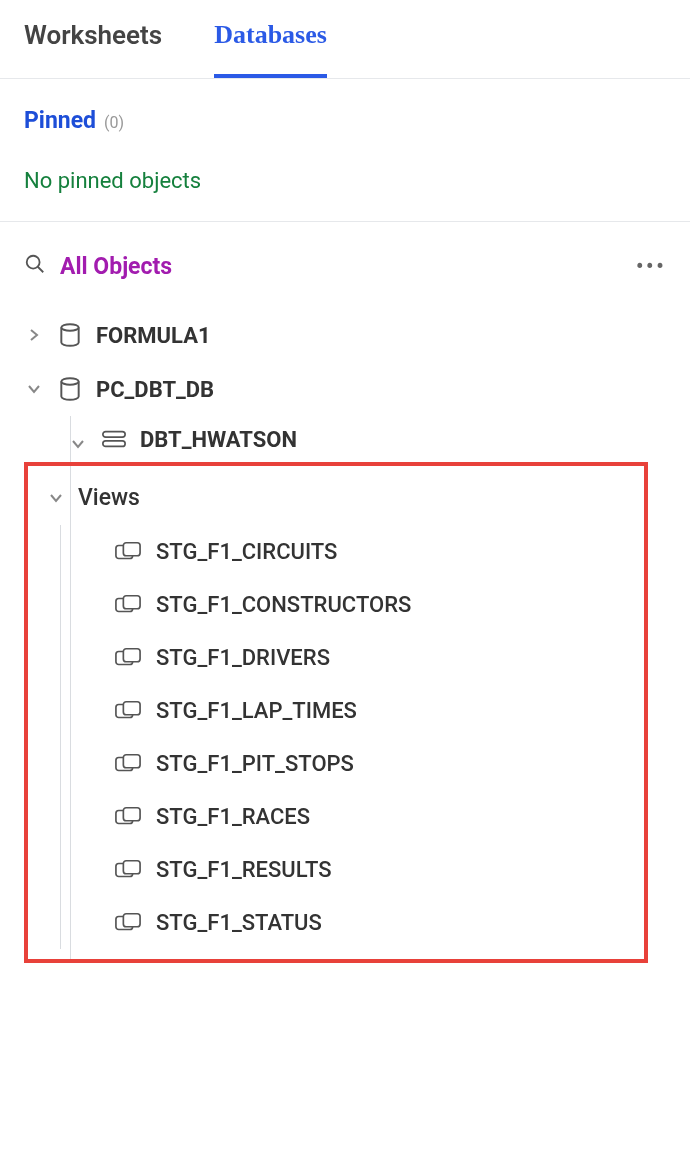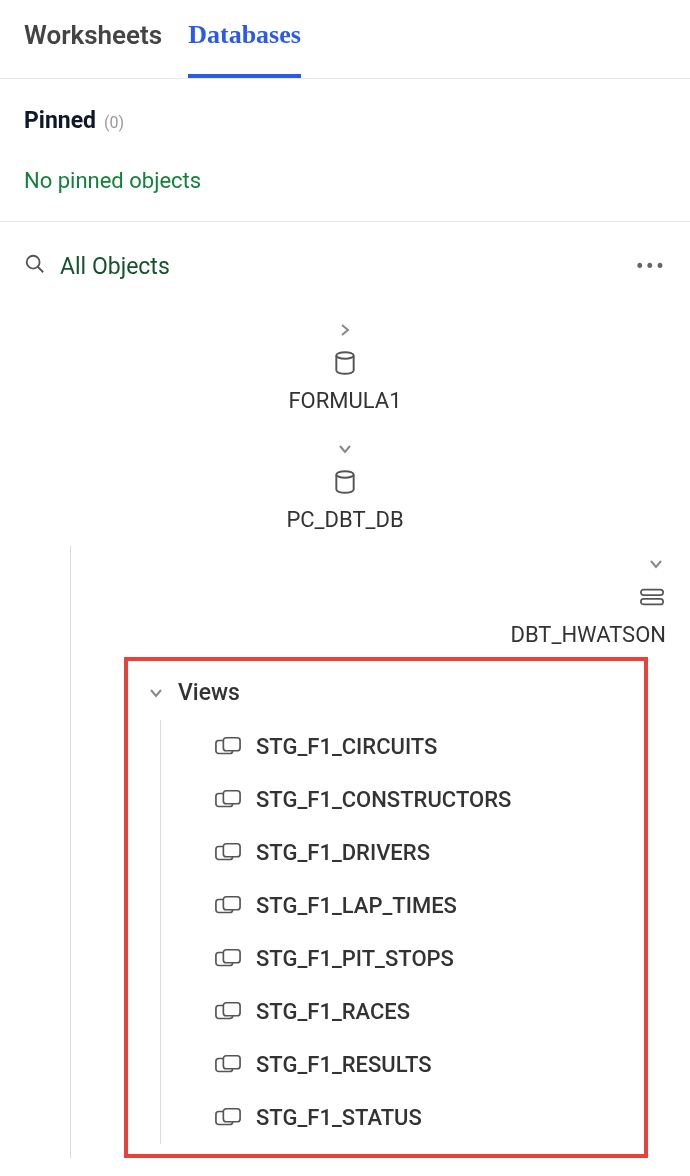--- a/index.html
+++ b/index.html
@@ -10,21 +10,21 @@
     body {
       font-family: -apple-system, BlinkMacSystemFont, "Segoe UI", Roboto, Helvetica, Arial, sans-serif;
       background: #ffffff;
       color: #222;
       width: 690px;
       height: 1176px;
       overflow: hidden;
     }
     .tabs {
       display: flex;
-      gap: 26px;
+      gap: 52px;
       padding: 20px 24px 0 24px;
       border-bottom: 1px solid #e6e8eb;
     }
     .tab {
       font-size: 26px;
       font-weight: 600;
       color: #444;
       padding-bottom: 24px;
       cursor: pointer;
       border-bottom: 4px solid transparent;
@@ -34,21 +34,21 @@
       border-bottom-color: #2b5ae6;
       font-family: Liberation Serif, serif;
     }
     .pinned-section {
       padding: 28px 24px 28px 24px;
       border-bottom: 1px solid #e6e8eb;
     }
     .pinned-title {
       font-size: 23px;
       font-weight: 700;
-      color: #0f172a;
+      color: #1d4ed8;
     }
     .pinned-count {
       color: #999;
       font-weight: 400;
       margin-left: 4px;
     }
     .no-pinned {
       margin-top: 34px;
       font-size: 22px;
       color: #15803d;
@@ -59,43 +59,42 @@
       justify-content: space-between;
       padding: 30px 24px 24px 24px;
     }
     .objects-header-left {
       display: flex;
       align-items: center;
       gap: 14px;
     }
     .objects-title {
       font-size: 23px;
-      font-weight: 400;
-      color: #14532d;
+      font-weight: 700;
+      color: #a21caf;
     }
     .more-dots {
       color: #666;
       font-size: 24px;
       letter-spacing: 2px;
       cursor: pointer;
     }
     .tree {
       padding: 8px 24px 0 24px;
     }
     .tree-node {
       display: flex;
       align-items: center;
       gap: 12px;
       min-height: 46px;
       font-size: 22px;
-      font-weight: 400;
+      font-weight: 700;
       color: #333;
       cursor: pointer;
       padding: 10px 0;
-      flex-direction: column;
     }
     .chev {
       width: 20px;
       display: inline-flex;
       justify-content: center;
       color: #888;
     }
     .chev svg { width: 16px; height: 16px; }
     .node-icon {
       display: inline-flex;
@@ -108,21 +107,20 @@
     .indent-1 { padding-left: 44px; position: relative; align-items: flex-end; }
     .guide-line {
       position: absolute;
       top: 0;
       bottom: 0;
       width: 1px;
       background: #d9dce0;
     }
     .highlight-box {
       border: 4px solid #e8413a;
-      margin-left: 100px;
       margin-right: 18px;
       margin-top: 0;
       padding-bottom: 10px;
       padding-top: 4px;
       position: relative;
     }
     .views-node {
       display: flex;
       align-items: center;
       gap: 12px;

